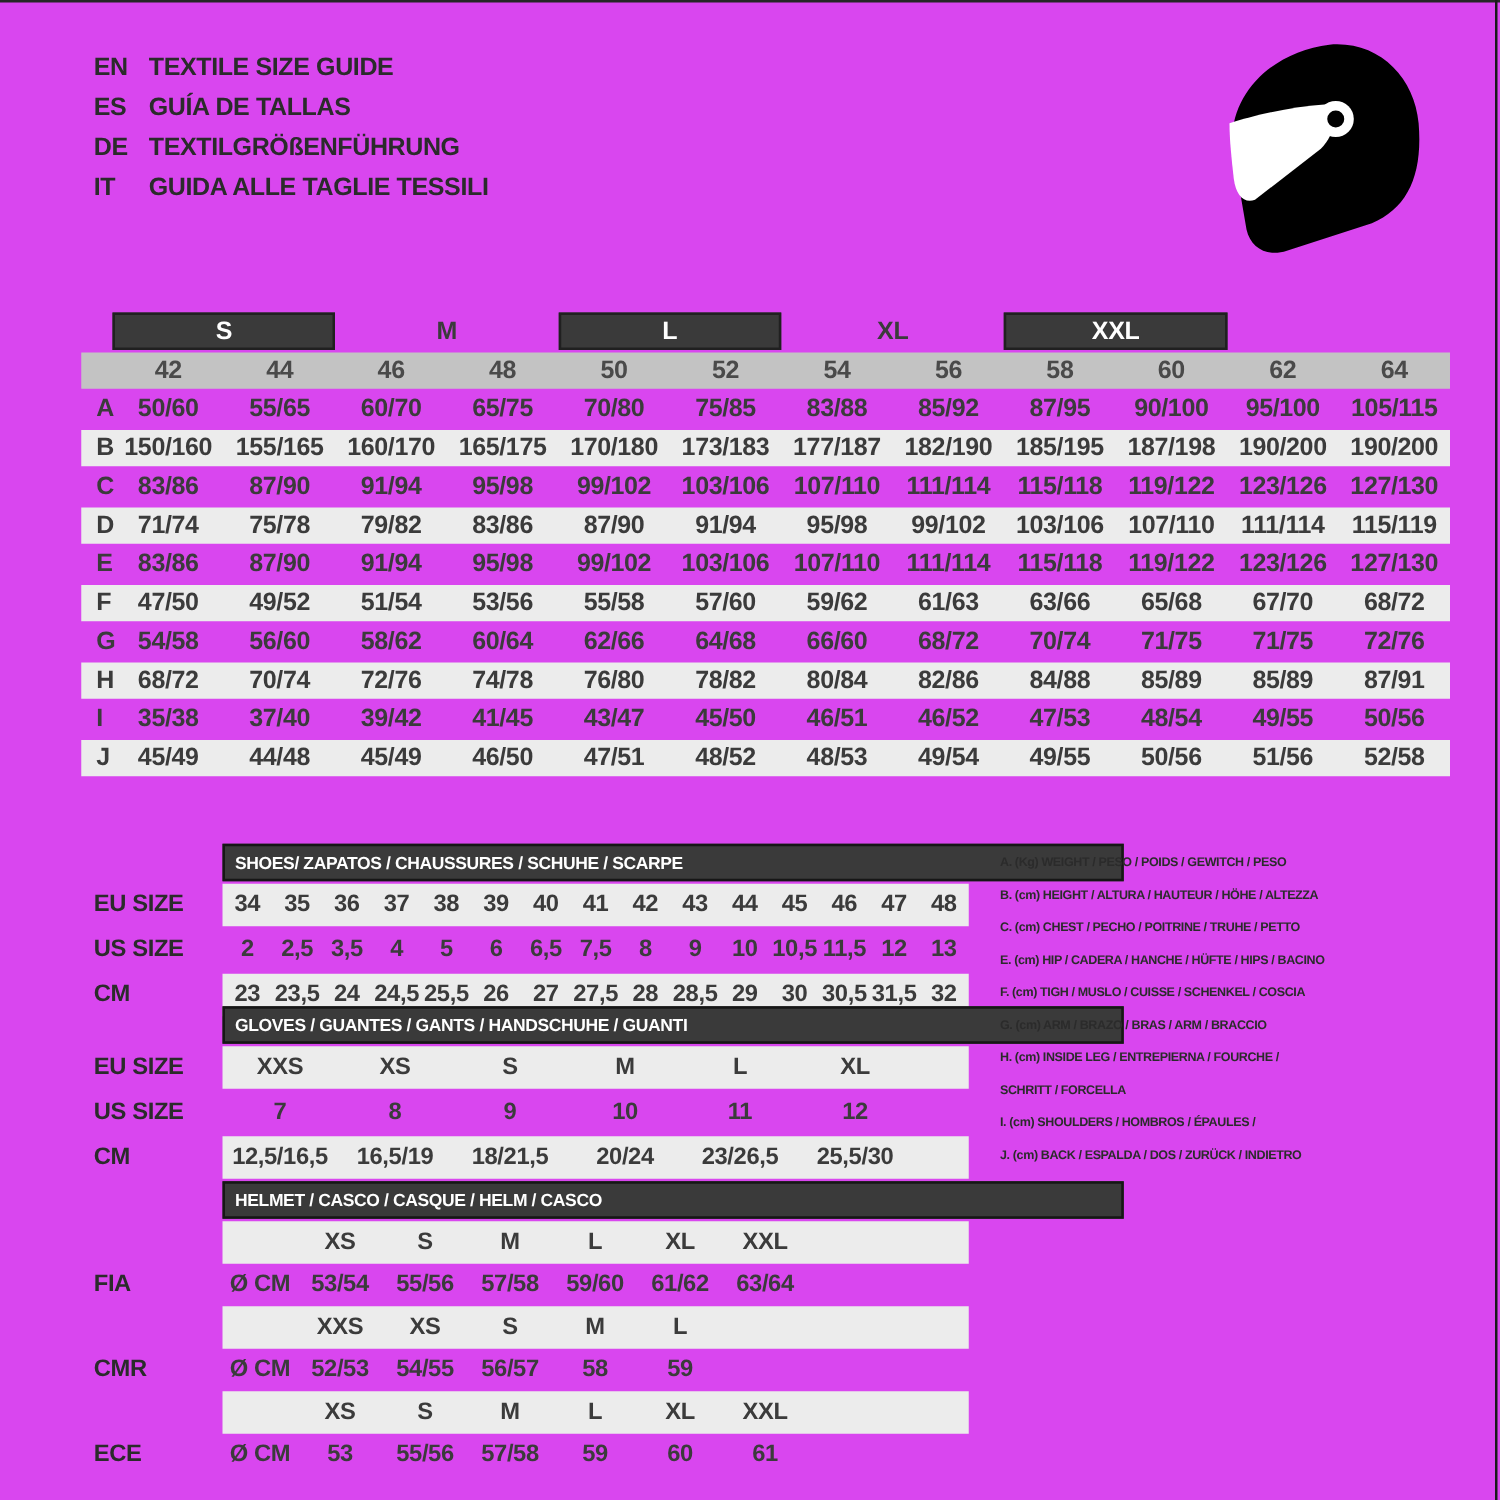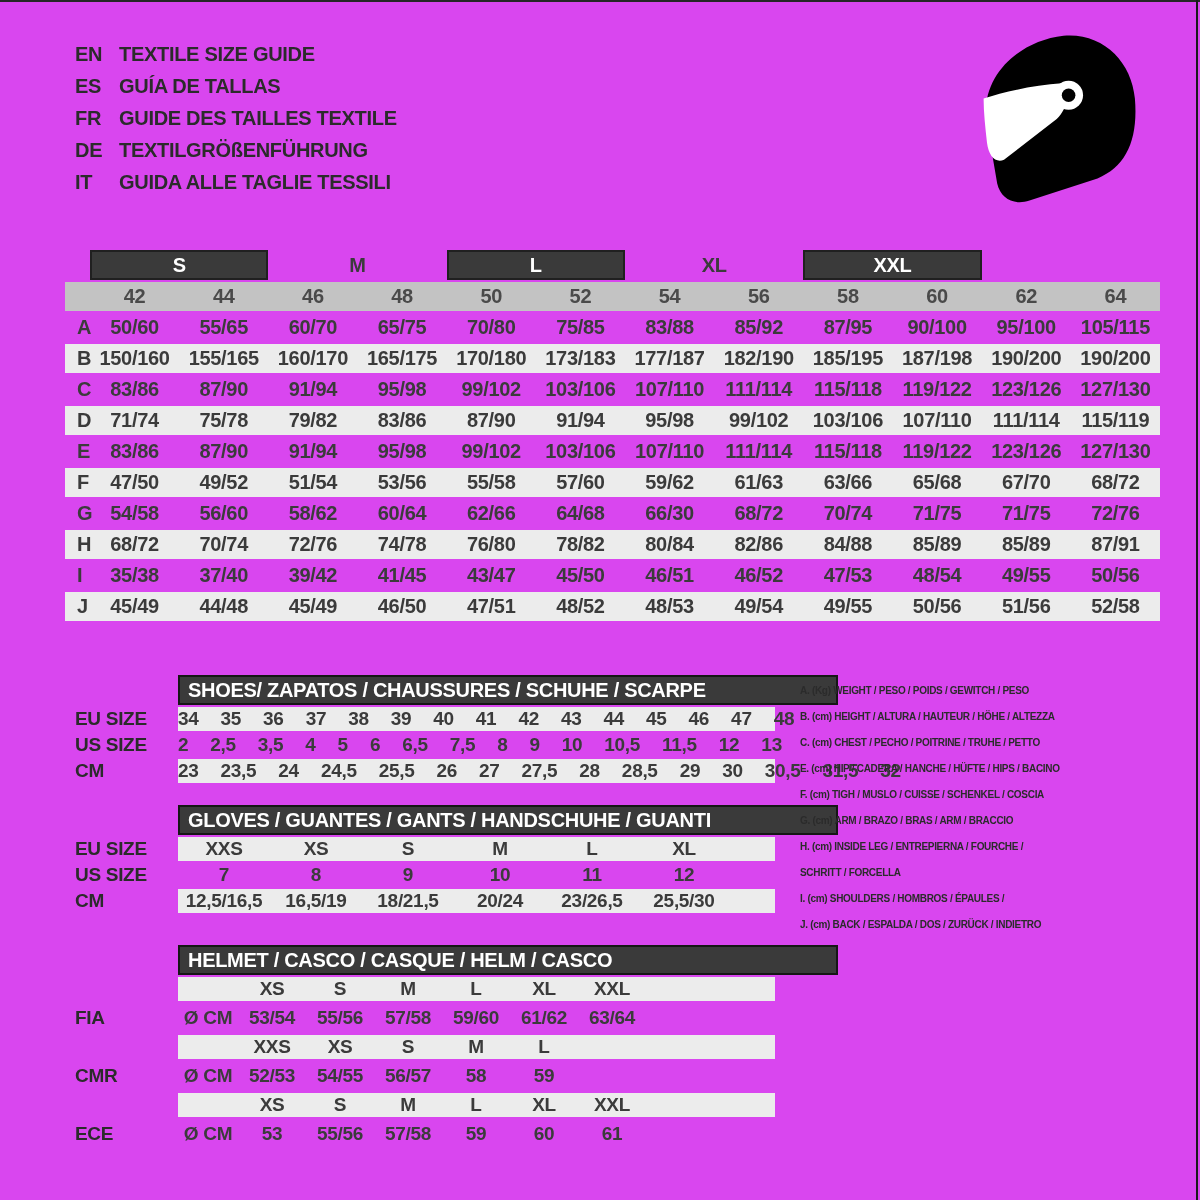--- a/index.html
+++ b/index.html
@@ -32,29 +32,29 @@
   .trow.gray{background:#ececec;}
   .trow .letter{padding-left:12px;}
   .cell{text-align:center;}
 
   
   .sub-table{position:absolute;left:65px;width:720px;font-size:19px;}
   .shoes{top:675px;}
   .gloves{top:805px;}
   .helmet-t{top:945px;}
   .sub-title{
-    margin-left:113px;width:660px;height:30px;background:#3a3a3a;border:2px solid #161616;
+    margin-left:113px;width:721px;height:30px;background:#3a3a3a;border:2px solid #161616;
     box-sizing:border-box;color:#fff;display:flex;align-items:center;padding-left:8px;
-    margin-bottom:2px;font-size:20px;white-space:nowrap;
+    margin-bottom:2px;font-size:14px;white-space:nowrap;
   }
-  .sub-row{display:flex;height:24px;margin-bottom:2px;align-items:stretch;}
+  .sub-row{display:flex;height:34px;margin-bottom:2px;align-items:stretch;}
   .sub-label{width:113px;display:flex;align-items:center;padding-left:10px;box-sizing:border-box;color:#2b2b2b;}
   .sub-band{width:597px;display:grid;align-items:center;box-sizing:border-box;}
   .sub-band.gray{background:#ececec;}
-  .cols15{grid-template-columns:repeat(15,1fr);gap:22px;}
+  .cols15{grid-template-columns:repeat(15,1fr);}
   .cols6{grid-template-columns:repeat(6,92px);justify-content:start;}
   .helm-band{width:597px;display:grid;grid-template-columns:60px repeat(6,68px);align-items:center;}
   .helm-band.gray{background:#ececec;}
   .tall{height:30px;}
 
   
   .legend{position:absolute;left:800px;top:678px;width:400px;font-size:10px;line-height:26px;color:#2b2b2b;}
   .legend-line{white-space:nowrap;}
 </style>
 </head>
@@ -65,24 +65,20 @@
   <div class="border-right"></div>
 
   <div class="languages" id="languages">
       <div class="lang-row">
         <span class="lang-code">EN</span>
         <span class="lang-label">TEXTILE SIZE GUIDE</span>
       </div>
       <div class="lang-row">
         <span class="lang-code">ES</span>
         <span class="lang-label">GUÍA DE TALLAS</span>
-      </div>
-      <div class="lang-row">
-        <span class="lang-code">FR</span>
-        <span class="lang-label">GUIDE DES TAILLES TEXTILE</span>
       </div>
       <div class="lang-row">
         <span class="lang-code">DE</span>
         <span class="lang-label">TEXTILGRÖßENFÜHRUNG</span>
       </div>
       <div class="lang-row">
         <span class="lang-code">IT</span>
         <span class="lang-label">GUIDA ALLE TAGLIE TESSILI</span>
       </div>
     </div>
@@ -209,21 +205,21 @@
           <div class="cell">68/72</div>
         </div>
         <div class="trow grid13">
           <div class="letter">G</div>
           <div class="cell">54/58</div>
           <div class="cell">56/60</div>
           <div class="cell">58/62</div>
           <div class="cell">60/64</div>
           <div class="cell">62/66</div>
           <div class="cell">64/68</div>
-          <div class="cell">66/30</div>
+          <div class="cell">66/60</div>
           <div class="cell">68/72</div>
           <div class="cell">70/74</div>
           <div class="cell">71/75</div>
           <div class="cell">71/75</div>
           <div class="cell">72/76</div>
         </div>
         <div class="trow grid13 gray">
           <div class="letter">H</div>
           <div class="cell">68/72</div>
           <div class="cell">70/74</div>

